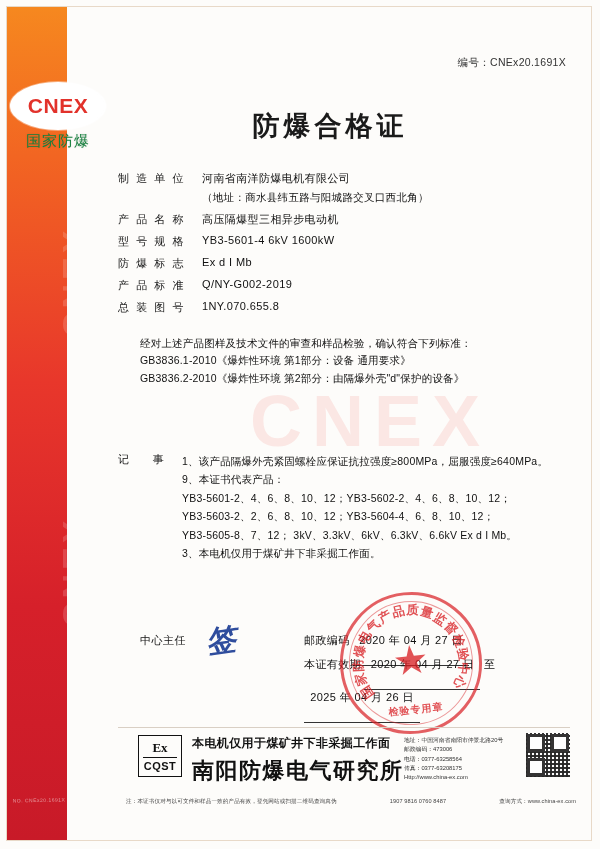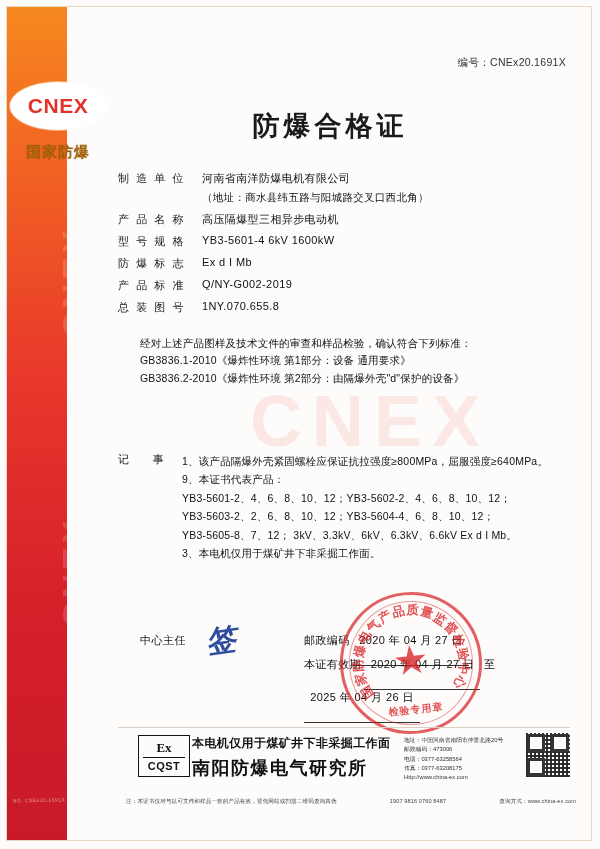--- a/index.html
+++ b/index.html
@@ -84,24 +84,24 @@
     box-shadow: 0 0 0 1px rgba(255,255,255,0.4);
   }
   .logo-oval span {
     color: #e2322b;
     font-weight: bold;
     font-size: 21px;
     letter-spacing: 0.5px;
     font-family: "Liberation Sans", sans-serif;
   }
   .logo-sub {
-    margin-top: 13px;
-    color: #a16207;
+    margin-top: 2px;
+    color: #15803d;
     font-size: 15px;
-    font-weight: bold;
+    font-weight: normal;
     letter-spacing: 1px;
     text-shadow: 0 0 2px rgba(0,0,0,0.15);
   }
 
   
   .watermark {
     position: absolute;
     left: 160px;
     top: 380px;
     width: 420px;
@@ -321,21 +321,21 @@
     position: absolute;
     left: 118px;
     top: 727px;
     width: 452px;
     border-top: 1px solid #d9cfc4;
   }
   .ex-box {
     position: absolute;
     left: 138px;
     top: 735px;
-    width: 52px;
+    width: 44px;
     height: 42px;
     border: 1.5px solid #111;
     box-sizing: border-box;
     text-align: center;
     font-size: 12px;
     line-height: 1;
     color: #111;
   }
   .ex-box .ex1 {
     display: block;
@@ -361,21 +361,21 @@
     top: 735px;
     color: #111;
   }
   .org1 {
     font-size: 12px;
     font-weight: bold;
     letter-spacing: 0.4px;
   }
   .org2 {
     margin-top: 4px;
-    font-size: 18px;
+    font-size: 22px;
     font-weight: bold;
     letter-spacing: 1.5px;
   }
   .contact {
     position: absolute;
     left: 404px;
     top: 736px;
     font-size: 5.8px;
     line-height: 1.6;
     color: #333;

